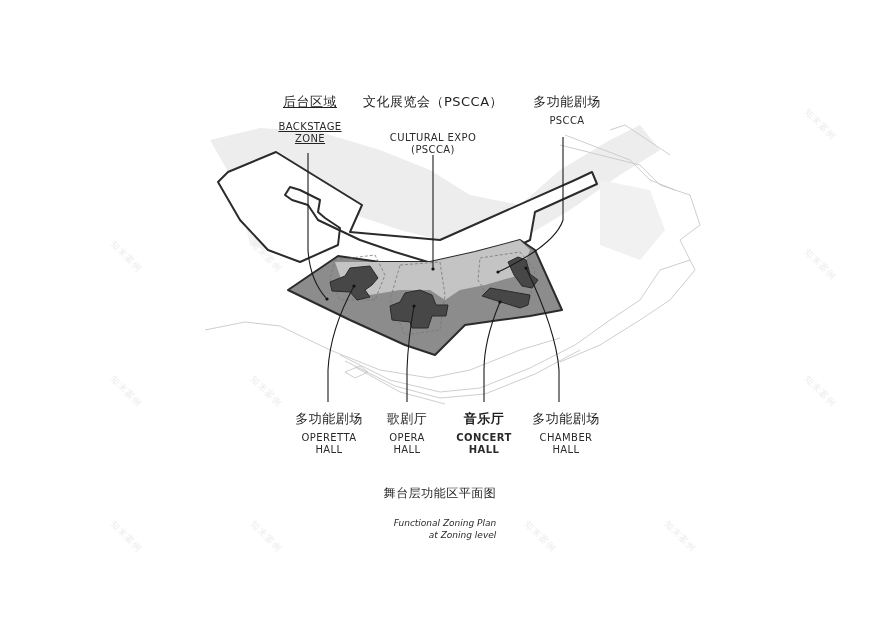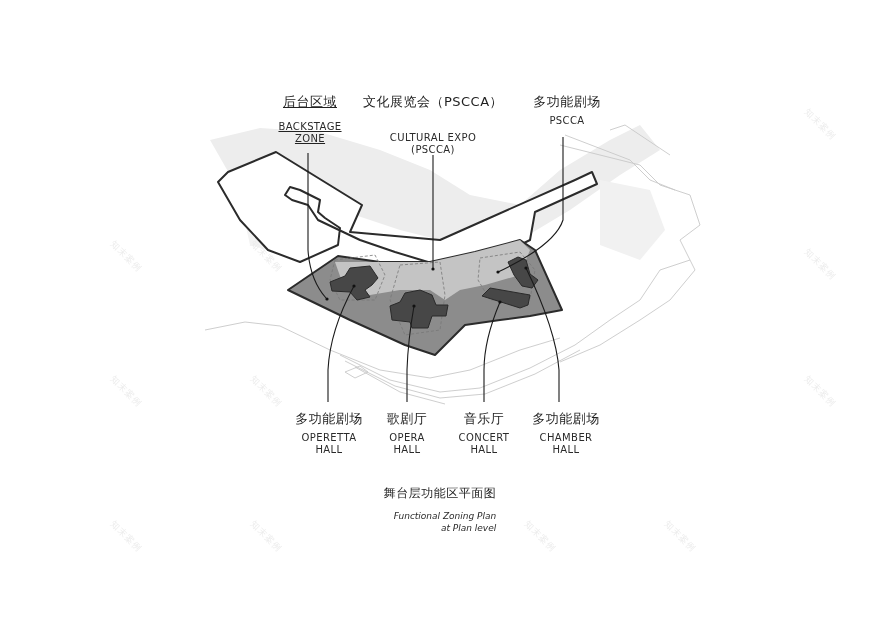--- a/index.html
+++ b/index.html
@@ -107,28 +107,28 @@
 <div class="label" style="left:329px;top:411px;">
   <div class="zh">多功能剧场</div>
   <div class="en" style="margin-top:5px;">OPERETTA</div>
   <div class="en">HALL</div>
 </div>
 <div class="label" style="left:407px;top:411px;">
   <div class="zh">歌剧厅</div>
   <div class="en" style="margin-top:5px;">OPERA</div>
   <div class="en">HALL</div>
 </div>
-<div class="label" style="left:484px;top:411px;">
+<div class="label" style="left:484px;top:411px;font-weight:bold;">
   <div class="zh">音乐厅</div>
   <div class="en" style="margin-top:5px;">CONCERT</div>
   <div class="en">HALL</div>
 </div>
 <div class="label" style="left:566px;top:411px;text-align:center;">
   <div class="zh">多功能剧场</div>
   <div class="en" style="margin-top:5px;">CHAMBER</div>
   <div class="en">HALL</div>
 </div>
 
 <div class="label" style="left:440px;top:486px;text-align:right;">
   <div class="caption-zh">舞台层功能区平面图</div>
-  <div class="caption-en" style="margin-top:9px;">Functional Zoning Plan</div>
-  <div class="caption-en">at Plan level</div>
+  <div class="caption-en" style="margin-top:16px;">Functional Zoning Plan</div>
+  <div class="caption-en">at Zoning level</div>
 </div>
 
 </body></html>

